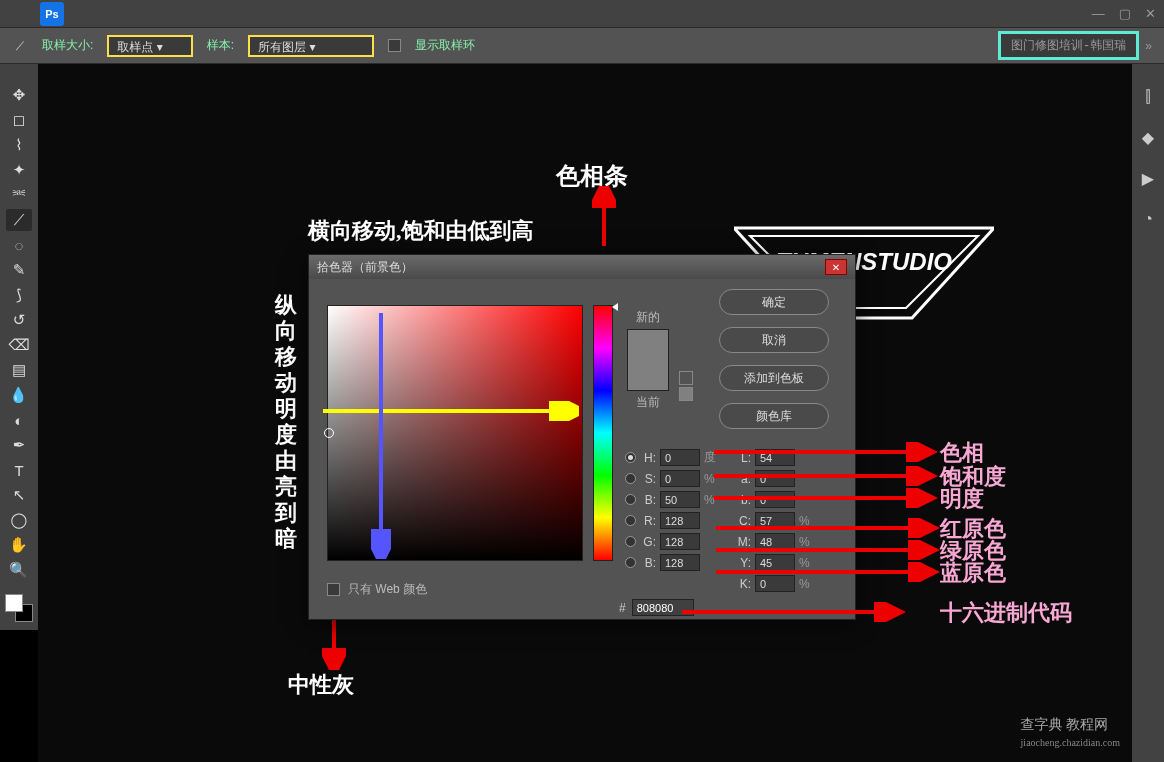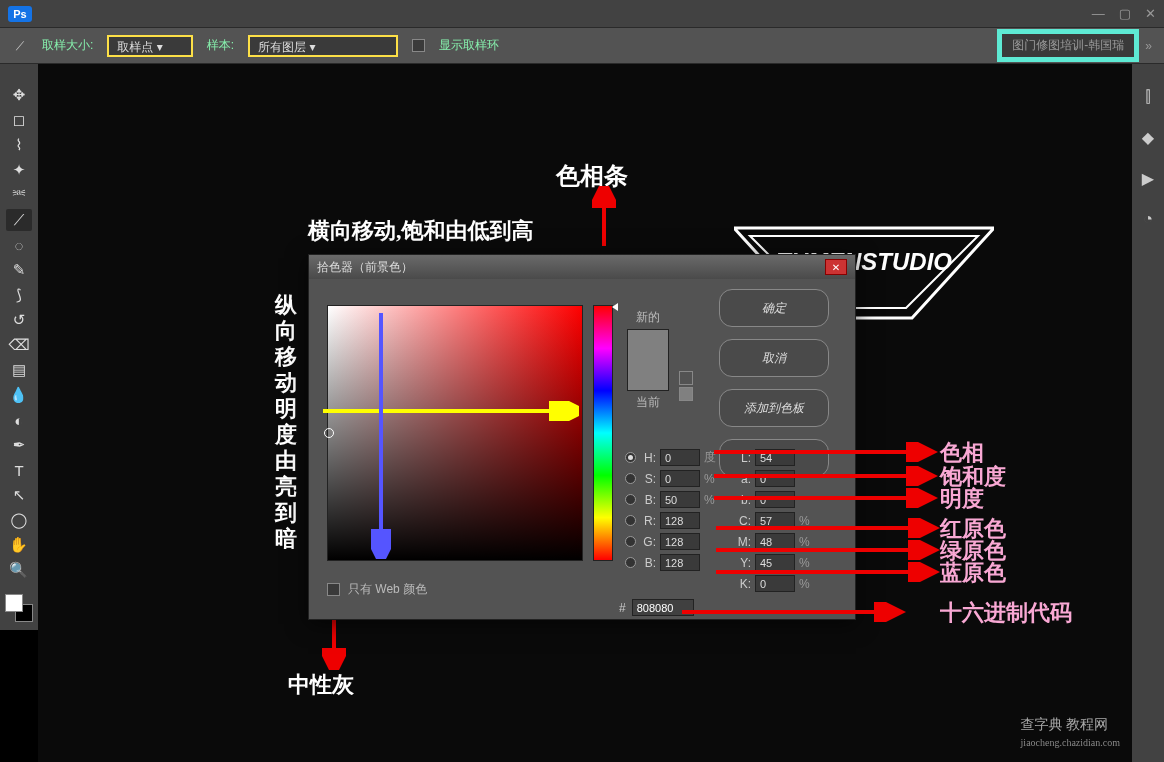--- a/index.html
+++ b/index.html
@@ -1,32 +1,32 @@
 <!DOCTYPE html>
 <html><head>
 <meta charset="utf-8">
 <style>
 * { margin: 0; padding: 0; box-sizing: border-box; }
 body { width: 1164px; height: 762px; background: #000; font-family: "Microsoft YaHei", sans-serif; color: #ccc; font-size: 12px; overflow: hidden; position: relative; }
 
 
 .menubar { height: 28px; background: #424242; display: flex; align-items: center; padding: 0 8px; border-bottom: 1px solid #2a2a2a; }
-.ps-logo { width: 24px; height: 16px; background: #1473e6; color: #fff; font-weight: bold; display: flex; align-items: center; justify-content: center; font-size: 11px; border-radius: 3px; margin-right: 12px; }
+.ps-logo { width: 24px; height: 24px; background: #1473e6; color: #fff; font-weight: bold; display: flex; align-items: center; justify-content: center; font-size: 11px; border-radius: 3px; margin-right: 12px; margin-left: 32px; }
 .menu-item { padding: 0 10px; color: #ddd; cursor: pointer; }
 .window-controls { margin-left: auto; display: flex; gap: 14px; color: #999; }
 .window-controls span { cursor: pointer; font-size: 13px; }
 
 
 .optionsbar { height: 36px; background: #535353; display: flex; align-items: center; padding: 0 12px; gap: 14px; border-bottom: 1px solid #2a2a2a; }
 .opt-eyedrop { width: 16px; height: 16px; display: flex; align-items: center; justify-content: center; }
 .opt-label { color: #86efac; }
 .opt-select { background: #3a3a3a; border: 2px solid #fde047; color: #ddd; padding: 2px 28px 2px 8px; height: 22px; position: relative; }
 .opt-checkbox { width: 13px; height: 13px; border: 1px solid #888; background: #3a3a3a; }
 .opt-right { margin-left: auto; color: #999; display: flex; align-items: center; gap: 6px; }
-.right-tag { background: #3a3a3a; padding: 3px 10px; border: 5px solid #5eead4; }
+.right-tag { background: #3a3a3a; padding: 3px 10px; border: 3px solid #5eead4; font-family: Liberation Mono, monospace; }
 
 
 .toolbar { position: absolute; left: 0; top: 64px; width: 38px; background: #424242; display: flex; flex-direction: column; align-items: center; padding: 20px 0 8px; gap: 3px; }
 .tool { width: 26px; height: 22px; display: flex; align-items: center; justify-content: center; cursor: pointer; color: #ddd; font-size: 15px; border-radius: 2px; }
 .tool.sel { background: #2b2b2b; }
 .color-swatches { margin-top: 10px; position: relative; width: 28px; height: 28px; }
 .swatch-f { position: absolute; top: 0; left: 0; width: 18px; height: 18px; background: #fff; border: 1px solid #888; }
 .swatch-b { position: absolute; bottom: 0; right: 0; width: 18px; height: 18px; background: #000; border: 1px solid #888; }
 
 
@@ -60,21 +60,21 @@
 
 .newold { position: absolute; left: 318px; top: 30px; }
 .newold-lbl { color: #bbb; font-size: 12px; text-align: center; }
 .newold-sw { width: 42px; height: 62px; border: 1px solid #222; margin: 3px 0; }
 .newold-sw .n { height: 50%; background: #808080; }
 .newold-sw .o { height: 50%; background: #808080; }
 .cube-icon { position: absolute; left: 370px; top: 92px; width: 14px; height: 14px; border: 1px solid #888; }
 .cube-icon2 { position: absolute; left: 370px; top: 108px; width: 14px; height: 14px; background: #808080; border: 1px solid #888; }
 
 .pbuttons { position: absolute; right: 26px; top: 10px; width: 110px; display: flex; flex-direction: column; gap: 12px; }
-.pbtn { height: 38px; border: 1px solid #888; border-radius: 13px; display: flex; align-items: center; justify-content: center; color: #ddd; font-size: 12px; background: #4a4a4a; cursor: pointer; font-style: italic; }
+.pbtn { height: 26px; border: 1px solid #888; border-radius: 13px; display: flex; align-items: center; justify-content: center; color: #ddd; font-size: 12px; background: #4a4a4a; cursor: pointer; }
 
 .fields { position: absolute; left: 316px; top: 170px; display: grid; grid-template-columns: 110px 110px; row-gap: 4px; font-size: 12px; color: #ccc; }
 .fld { display: flex; align-items: center; gap: 4px; }
 .fld .rad { width: 11px; height: 11px; border: 1px solid #999; border-radius: 50%; background: #333; }
 .fld .rad.on::after { content: ""; display: block; width: 5px; height: 5px; background: #ddd; border-radius: 50%; margin: 2px; }
 .fld label { width: 16px; text-align: right; }
 .fld input { width: 40px; height: 17px; background: #3a3a3a; border: 1px solid #222; color: #ddd; font-size: 11px; padding: 0 4px; }
 .fld .u { color: #999; }
 .hexrow { position: absolute; left: 310px; top: 320px; display: flex; align-items: center; gap: 6px; }
 .hexrow input { width: 62px; height: 17px; background: #3a3a3a; border: 1px solid #222; color: #fff; font-size: 11px; padding: 0 4px; }
@@ -105,21 +105,21 @@
     <span>▢</span>
     <span>✕</span>
   </div>
 </div>
 
 <div class="optionsbar">
   <div class="opt-eyedrop">⟋</div>
   <span class="opt-label">取样大小:</span>
   <div class="opt-select"><span>取样点</span> <span>▾</span></div>
   <span class="opt-label">样本:</span>
-  <div class="opt-select" style="width:150px;"><span>所有图层</span> <span>▾</span></div>
+  <div class="opt-select" style="width:126px;"><span>所有图层</span> <span>▾</span></div>
   <div class="opt-checkbox"></div>
   <span class="opt-label">显示取样环</span>
   <div class="opt-right">
     <span class="right-tag">图门修图培训-韩国瑞</span>
     <span>»</span>
   </div>
 </div>
 
 <div class="toolbar" id="toolbar">
     <div class="tool">✥</div>

